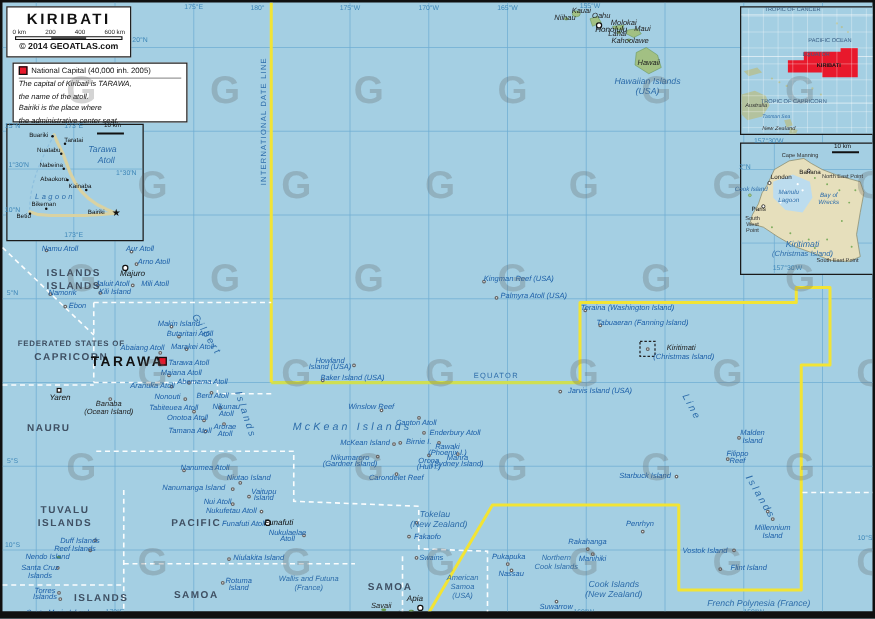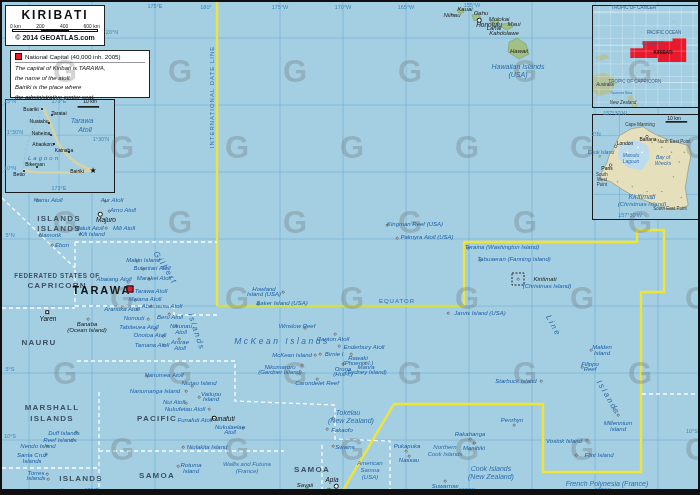--- a/index.html
+++ b/index.html
@@ -330,21 +330,21 @@
       <div class="dt b" style="left: 67px; top: 150px;"></div>
       <div class="dt b" style="left: 22px; top: 169px;"></div>
       <div class="dt b" style="left: 35px; top: 165px;"></div>
     </div>
   <div id="labels" class="layer">
       <span class="lb country" style="left: 57px; top: 217px;">ISLANDS</span>
       <span class="lb country" style="left: 57px; top: 227px;">ISLANDS</span>
       <span class="lb country-sm" style="left: 55px; top: 274px;">FEDERATED STATES OF</span>
       <span class="lb country" style="left: 55px; top: 284px;">CAPRICORN</span>
       <span class="lb country" style="left: 37px; top: 341px;">NAURU</span>
-      <span class="lb country" style="left: 50px; top: 406px;">MARSHALL</span>
+      <span class="lb country" style="left: 50px; top: 406px;">TUVALU</span>
       <span class="lb country" style="left: 50px; top: 417px;">ISLANDS</span>
       <span class="lb country" style="left: 155px; top: 417px;">PACIFIC</span>
       <span class="lb country" style="left: 155px; top: 474px;">SAMOA</span>
       <span class="lb country" style="left: 79px; top: 477px;">ISLANDS</span>
       <span class="lb country" style="left: 310px; top: 468px;">SAMOA</span>
       <span class="lb terr" style="left: 516px; top: 64px;">Hawaiian Islands</span>
       <span class="lb terr" style="left: 516px; top: 72px;">(USA)</span>
       <span class="lb terr" style="left: 346px; top: 410px;">Tokelau</span>
       <span class="lb terr" style="left: 349px; top: 418px;">(New Zealand)</span>
       <span class="lb terr-sm" style="left: 368px; top: 461px;">American</span>

